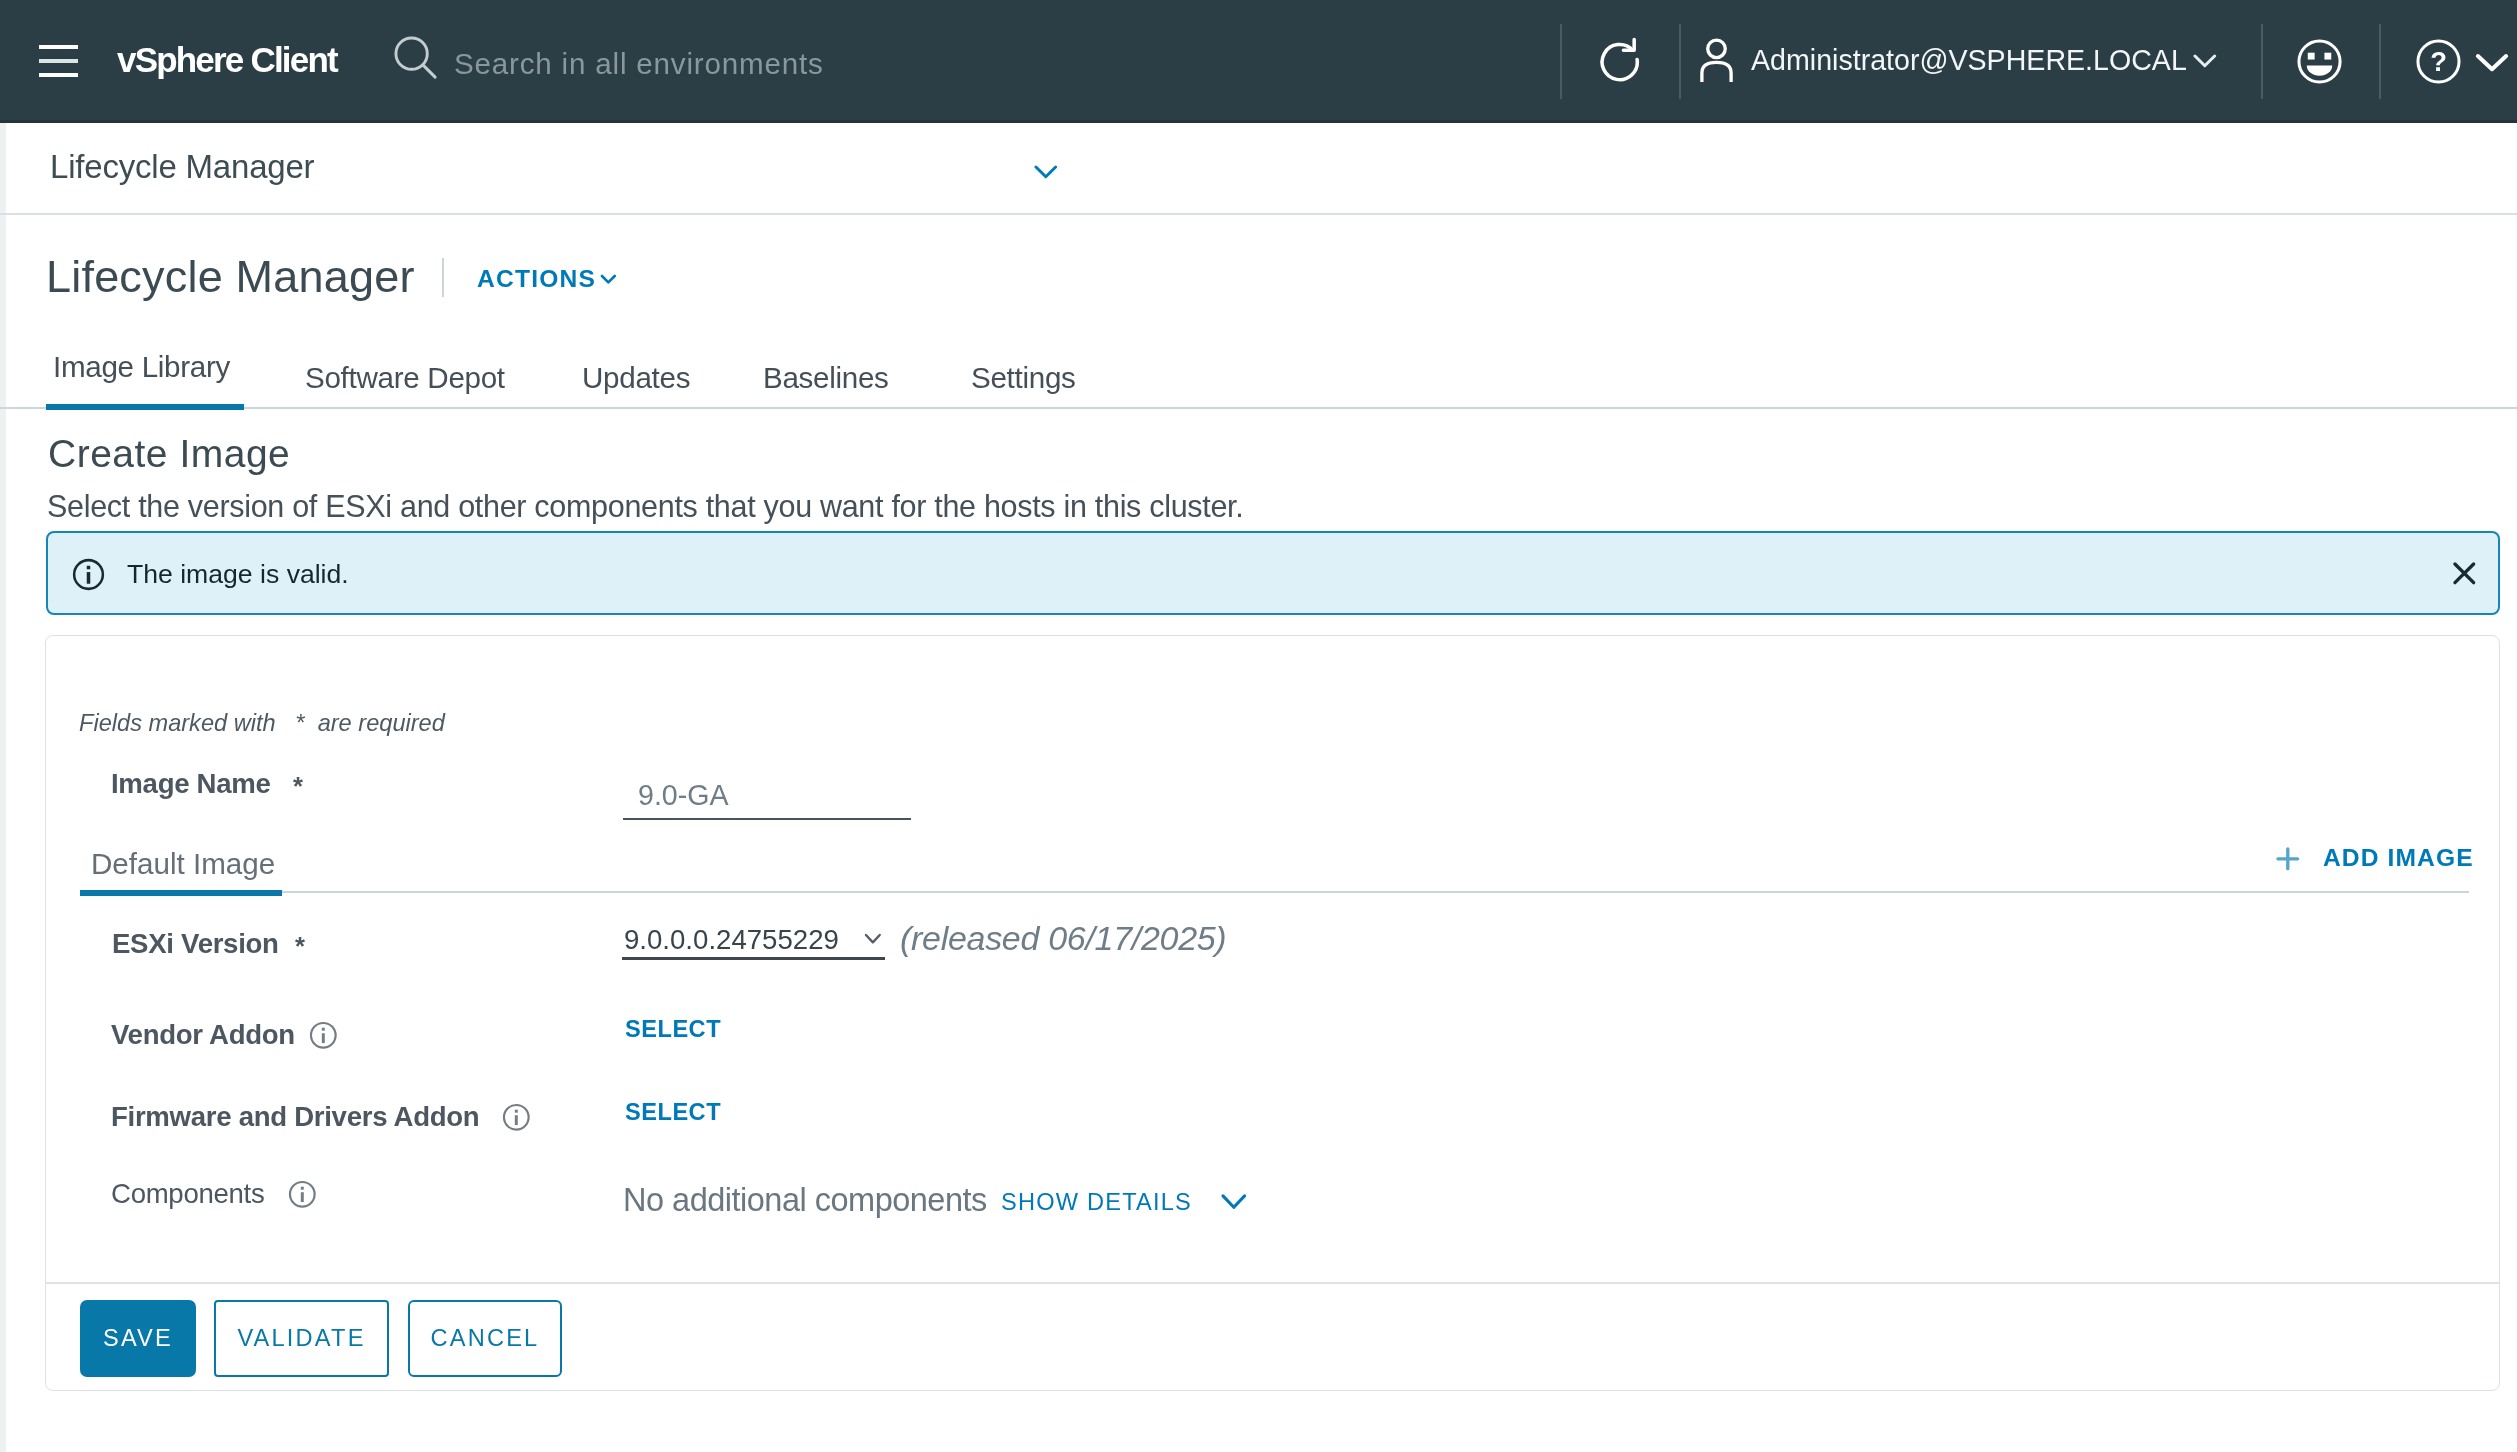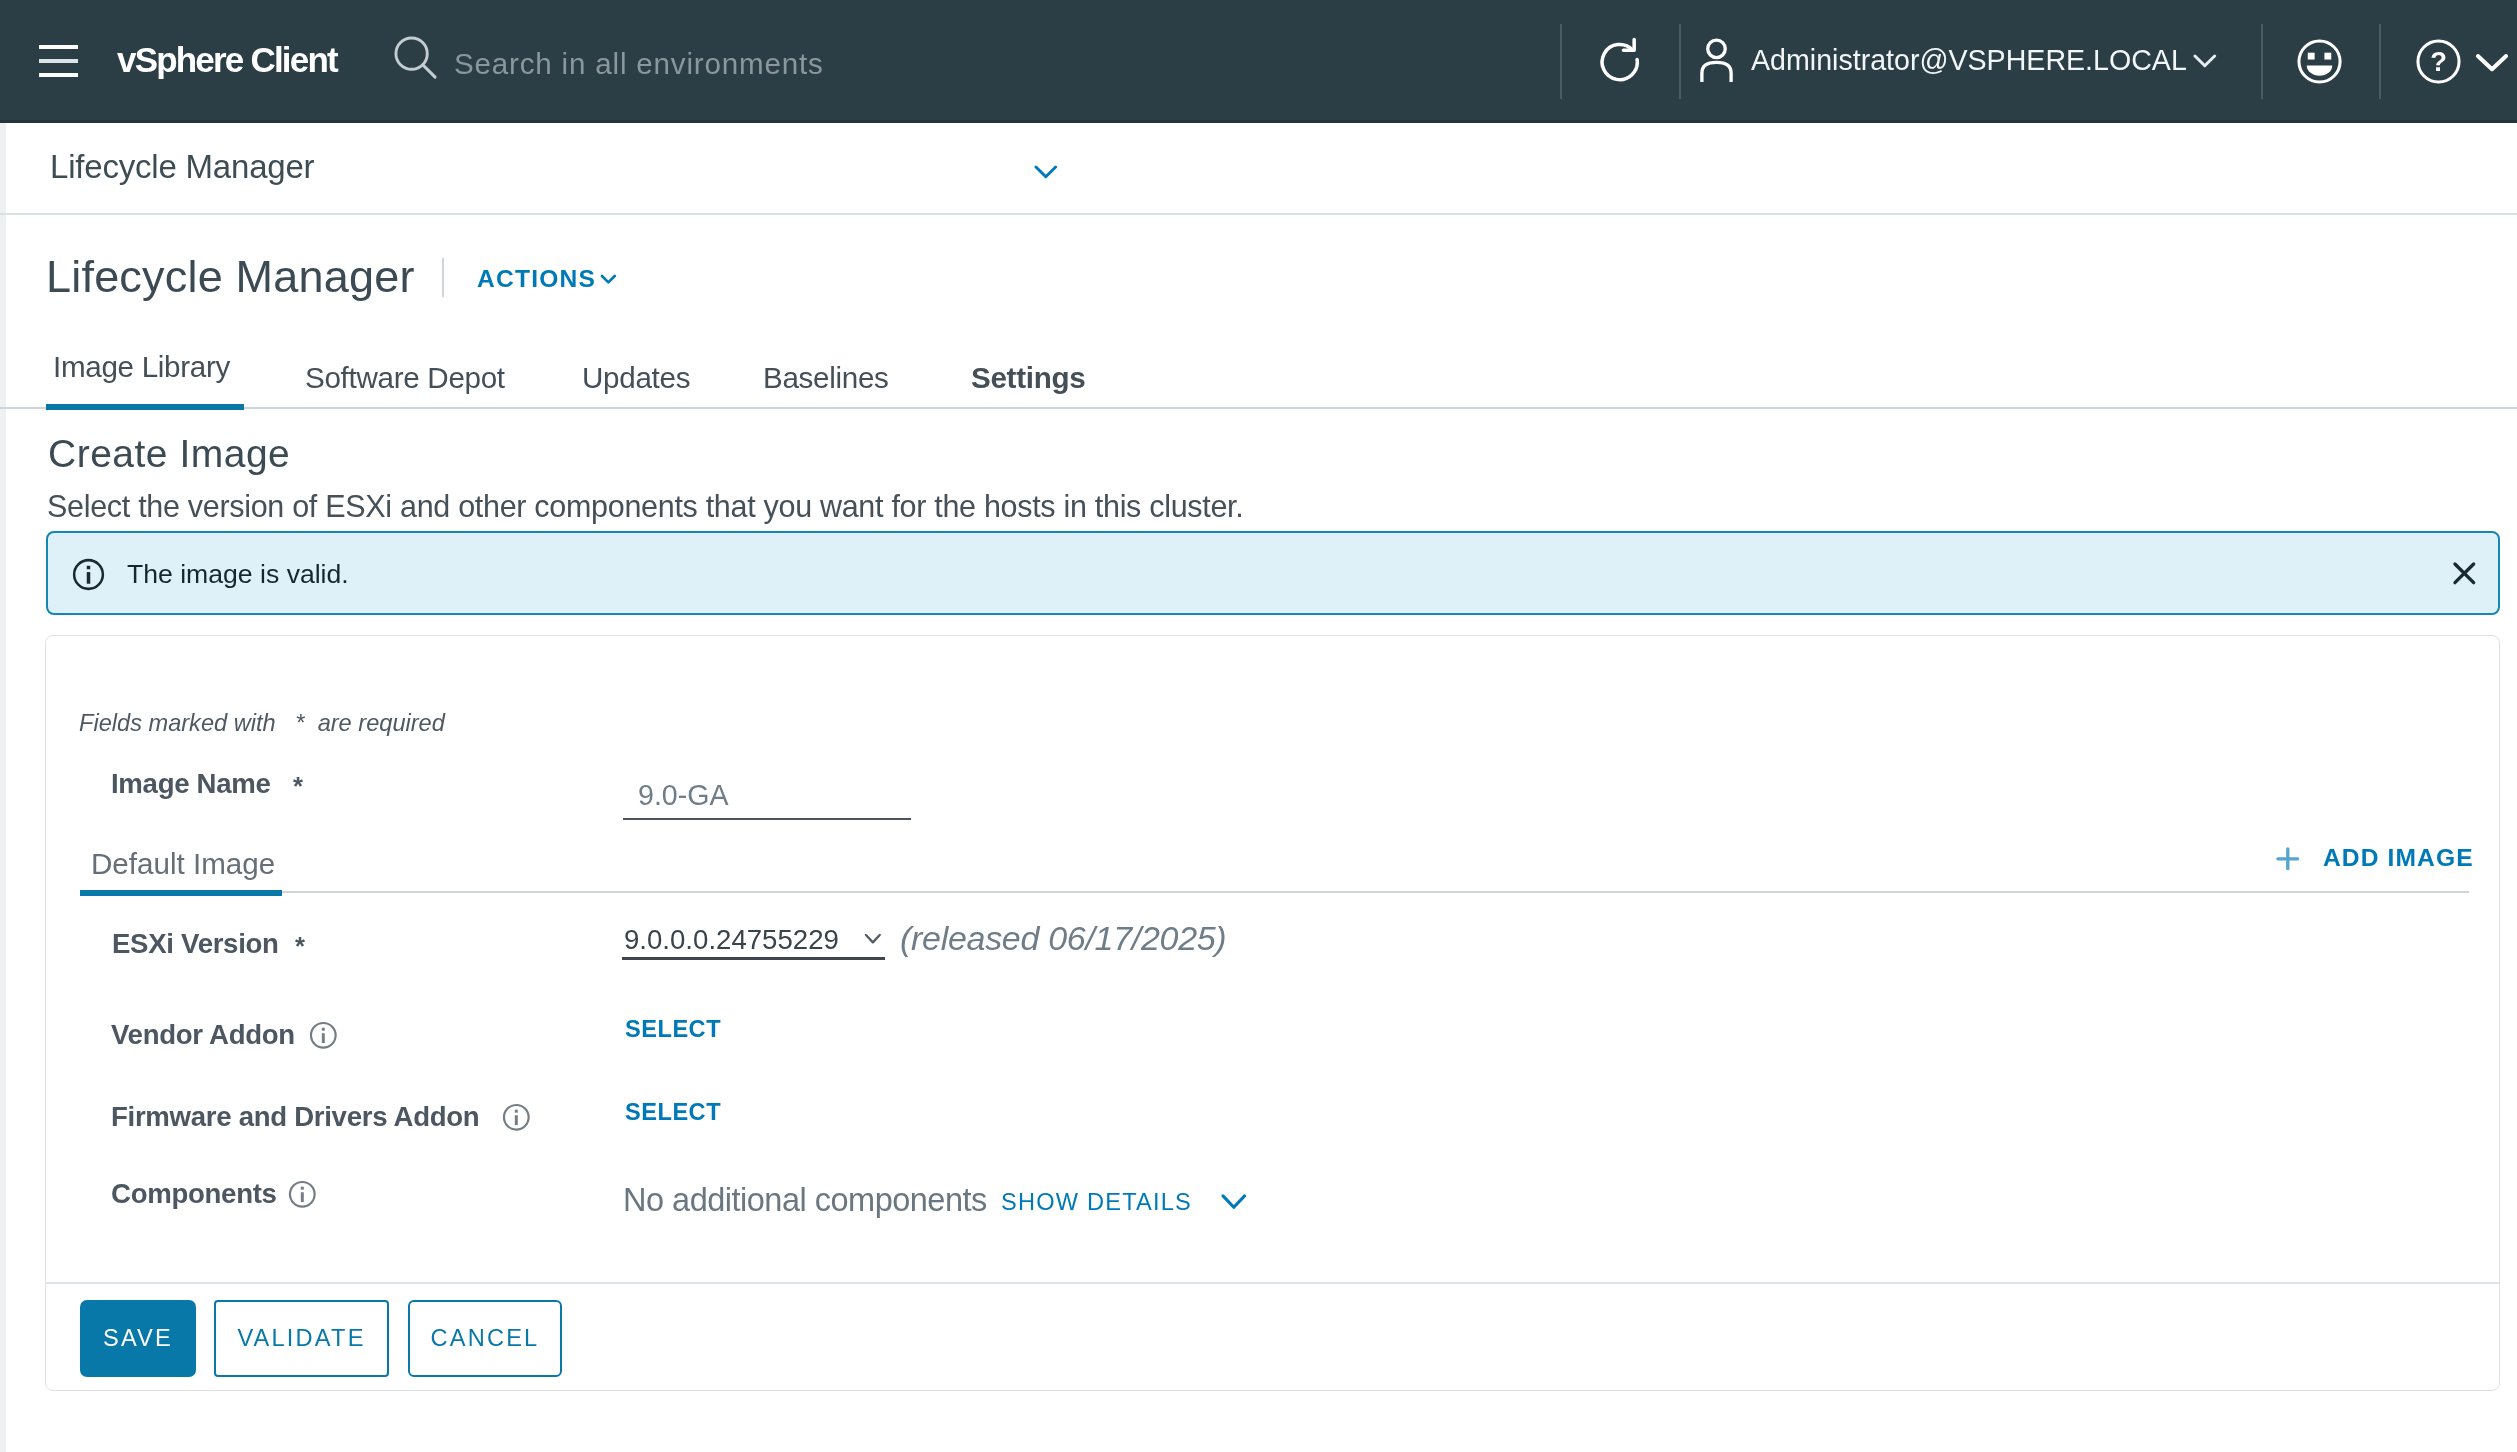--- a/index.html
+++ b/index.html
@@ -73,21 +73,21 @@
 <div class="abs" style="left:442px;top:258px;width:2px;height:39px;background:#cdd5d9"></div>
 <div class="t" style="left:477px;top:267px;font-size:24.6px;line-height:24.6px;font-weight:600;color:#0079b8;letter-spacing:1.2px">ACTIONS</div>
 <svg class="abs" style="left:600px;top:274px" width="16.7" height="11.8" viewBox="0 0 17 12">
   <polyline points="2,2 8.5,8.5 15,2" fill="none" stroke="#0079b8" stroke-width="2.7" stroke-linecap="round" stroke-linejoin="round"></polyline>
 </svg>
 
 <div class="t" style="left:53px;top:352px;font-size:29.6px;line-height:29.6px;font-weight:400;color:#454f58;letter-spacing:-0.3px">Image Library</div>
 <div class="t" style="left:305px;top:363px;font-size:29.6px;line-height:29.6px;font-weight:400;color:#454f58;letter-spacing:-0.3px">Software Depot</div>
 <div class="t" style="left:582px;top:363px;font-size:29.6px;line-height:29.6px;font-weight:400;color:#454f58;letter-spacing:-0.3px">Updates</div>
 <div class="t" style="left:763px;top:363px;font-size:29.6px;line-height:29.6px;font-weight:400;color:#454f58;letter-spacing:-0.3px">Baselines</div>
-<div class="t" style="left:971px;top:363px;font-size:29.6px;line-height:29.6px;font-weight:700;color:#454f58;letter-spacing:-0.3px">Settings</div>
+<div class="t" style="left:971px;top:363px;font-size:29.6px;line-height:29.6px;font-weight:400;color:#454f58;letter-spacing:-0.3px">Settings</div>
 <div class="abs" style="left:0;top:407px;width:2518px;height:2px;background:#ccd6da"></div>
 <div class="abs" style="left:46px;top:404px;width:198px;height:5.9px;background:#0878a9"></div>
 
 <div class="t" style="left:48px;top:434px;font-size:39px;line-height:39px;font-weight:400;color:#3c4b53;letter-spacing:0.5px">Create Image</div>
 <div class="t" style="left:47px;top:491px;font-size:30.5px;line-height:30.5px;font-weight:400;color:#465059;letter-spacing:-0.3px">Select the version of ESXi and other components that you want for the hosts in this cluster.</div>
 
 <div class="abs" style="left:46px;top:531px;width:2454px;height:84px;background:#def1f8;border:2px solid #1586b5;border-radius:7.9px"></div>
 <svg class="abs" style="left:72px;top:558px" width="33" height="33" viewBox="0 0 34 34">
   <circle cx="17" cy="17" r="14.8" fill="none" stroke="#1b2a32" stroke-width="2.6"></circle>
   <rect x="15.2" y="8" width="3.6" height="3.6" fill="#1b2a32"></rect>
@@ -136,21 +136,21 @@
 <div class="t" style="left:625px;top:1018px;font-size:23.6px;line-height:23.6px;font-weight:600;color:#0079b8;letter-spacing:0.5px">SELECT</div>
 
 <div class="t" style="left:111px;top:1103px;font-size:27.6px;line-height:27.6px;font-weight:600;color:#4d5761;letter-spacing:-0.3px">Firmware and Drivers Addon</div>
 <svg class="abs" style="left:502px;top:1103px" width="28.6" height="28.6" viewBox="0 0 29 29">
   <circle cx="14.5" cy="14.5" r="12.5" fill="none" stroke="#747d85" stroke-width="2.2"></circle>
   <rect x="13" y="6.8" width="3" height="3" fill="#747d85"></rect>
   <rect x="13" y="12.4" width="3" height="10" fill="#747d85"></rect>
 </svg>
 <div class="t" style="left:625px;top:1101px;font-size:23.6px;line-height:23.6px;font-weight:600;color:#0079b8;letter-spacing:0.5px">SELECT</div>
 
-<div class="t" style="left:111px;top:1180px;font-size:27.6px;line-height:27.6px;font-weight:700;color:#4d5761;letter-spacing:-0.3px">Components</div>
+<div class="t" style="left:111px;top:1180px;font-size:27.6px;line-height:27.6px;font-weight:400;color:#4d5761;letter-spacing:-0.3px">Components</div>
 <svg class="abs" style="left:288px;top:1180px" width="28.6" height="28.6" viewBox="0 0 29 29">
   <circle cx="14.5" cy="14.5" r="12.5" fill="none" stroke="#747d85" stroke-width="2.2"></circle>
   <rect x="13" y="6.8" width="3" height="3" fill="#747d85"></rect>
   <rect x="13" y="12.4" width="3" height="10" fill="#747d85"></rect>
 </svg>
 <div class="t" style="left:623px;top:1184px;font-size:32.5px;line-height:32.5px;color:#6b7780;letter-spacing:-0.5px">No additional components</div>
 <div class="t" style="left:1001px;top:1191px;font-size:23.6px;line-height:23.6px;font-weight:400;color:#0079b8;letter-spacing:1.2px">SHOW DETAILS</div>
 <svg class="abs" style="left:1220px;top:1193px" width="27.6" height="17.7" viewBox="0 0 28 18">
   <polyline points="3,3 14,14.5 25,3" fill="none" stroke="#0079b8" stroke-width="3.2" stroke-linecap="round" stroke-linejoin="round"></polyline>
 </svg>

